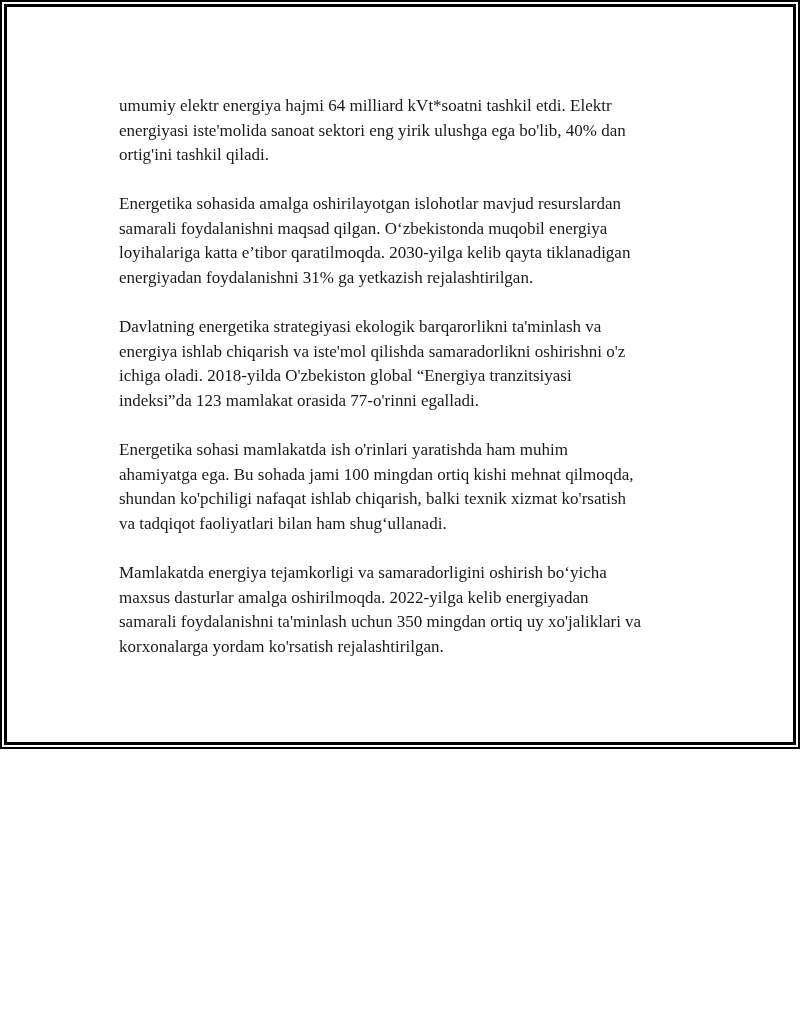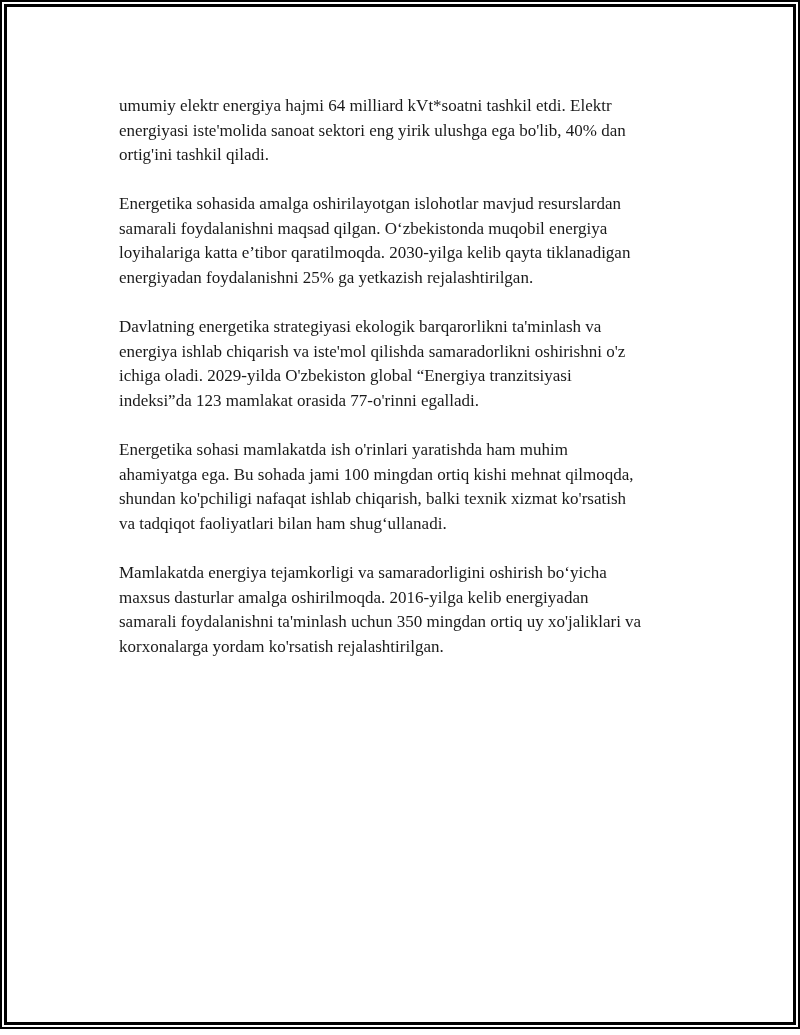--- a/index.html
+++ b/index.html
@@ -5,21 +5,21 @@
   * { margin: 0; padding: 0; box-sizing: border-box; }
   html, body {
     width: 800px;
     height: 1035px;
     background: #ffffff;
     font-family: "Liberation Serif", "DejaVu Serif", serif;
   }
   .page {
     position: relative;
     width: 800px;
-    height: 1029px;
+    height: 749px;
     background: #ffffff;
     border: 2px solid #000000;
   }
   .frame-inner {
     position: absolute;
     top: 2px; left: 2px; right: 2px; bottom: 2px;
     border: 3px solid #000000;
     pointer-events: none;
   }
   .content {
@@ -42,27 +42,27 @@
 
 <div class="page">
   <div class="frame-inner"></div>
   <div class="content">
     <p>umumiy elektr energiya hajmi 64 milliard kVt*soatni tashkil etdi. Elektr
 energiyasi iste'molida sanoat sektori eng yirik ulushga ega bo'lib, 40% dan
 ortig'ini tashkil qiladi.</p>
     <p>Energetika sohasida amalga oshirilayotgan islohotlar mavjud resurslardan
 samarali foydalanishni maqsad qilgan. Oʻzbekistonda muqobil energiya
 loyihalariga katta e’tibor qaratilmoqda. 2030-yilga kelib qayta tiklanadigan
-energiyadan foydalanishni 25% ga yetkazish rejalashtirilgan.</p>
+energiyadan foydalanishni 31% ga yetkazish rejalashtirilgan.</p>
     <p>Davlatning energetika strategiyasi ekologik barqarorlikni ta'minlash va
 energiya ishlab chiqarish va iste'mol qilishda samaradorlikni oshirishni o'z
-ichiga oladi. 2029-yilda O'zbekiston global “Energiya tranzitsiyasi
+ichiga oladi. 2018-yilda O'zbekiston global “Energiya tranzitsiyasi
 indeksi”da 123 mamlakat orasida 77-o'rinni egalladi.</p>
     <p>Energetika sohasi mamlakatda ish o'rinlari yaratishda ham muhim
 ahamiyatga ega. Bu sohada jami 100 mingdan ortiq kishi mehnat qilmoqda,
 shundan ko'pchiligi nafaqat ishlab chiqarish, balki texnik xizmat ko'rsatish
 va tadqiqot faoliyatlari bilan ham shugʻullanadi.</p>
     <p>Mamlakatda energiya tejamkorligi va samaradorligini oshirish boʻyicha
-maxsus dasturlar amalga oshirilmoqda. 2016-yilga kelib energiyadan
+maxsus dasturlar amalga oshirilmoqda. 2022-yilga kelib energiyadan
 samarali foydalanishni ta'minlash uchun 350 mingdan ortiq uy xo'jaliklari va
 korxonalarga yordam ko'rsatish rejalashtirilgan.</p>
   </div>
 </div>
 
 </body></html>

